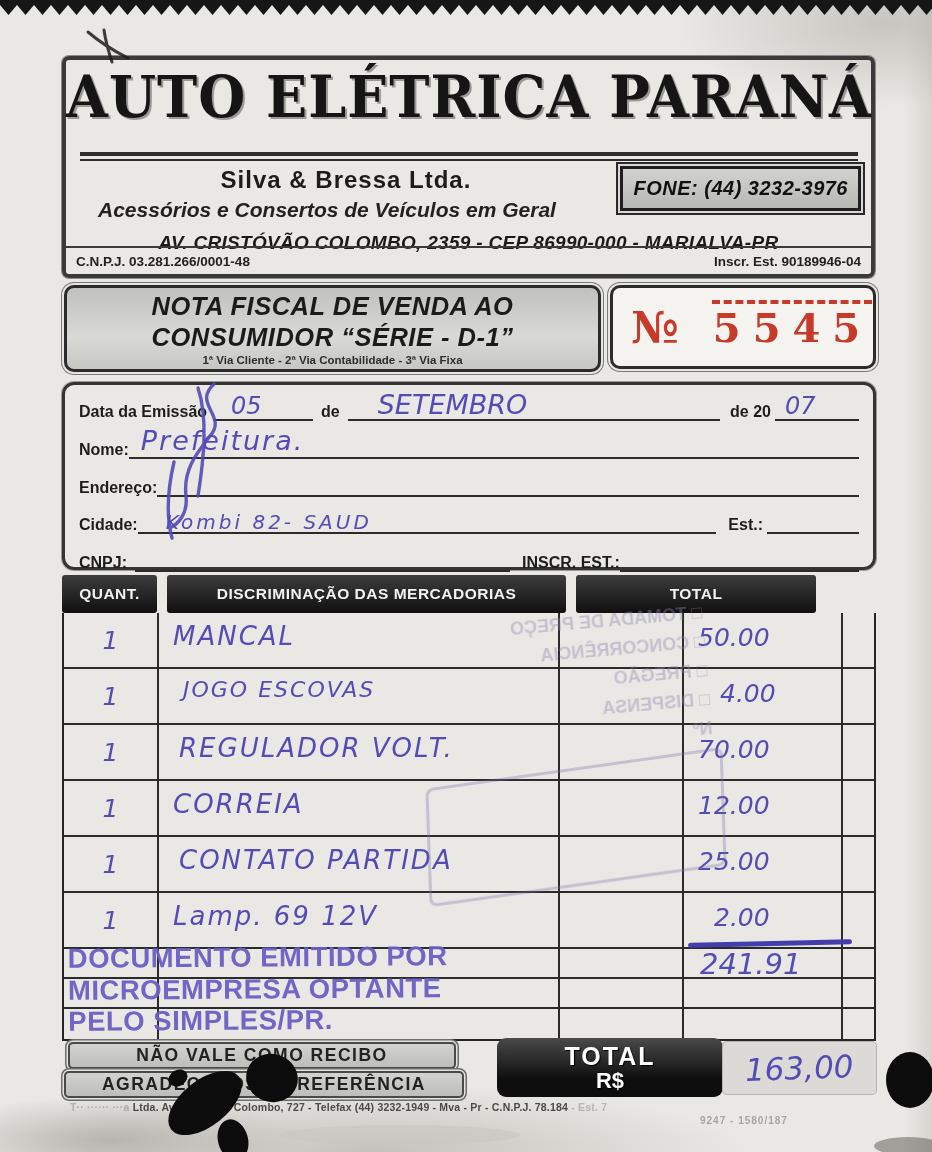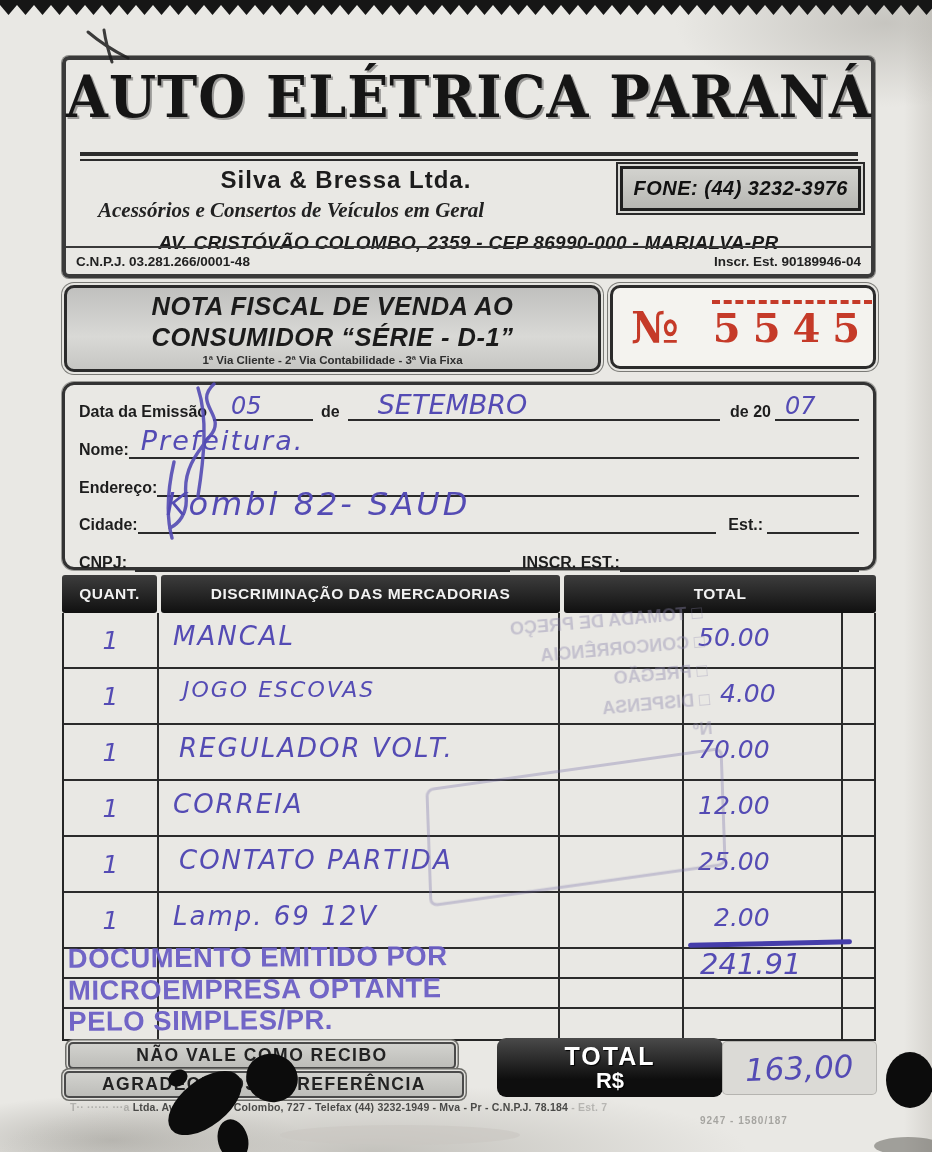--- a/index.html
+++ b/index.html
@@ -33,21 +33,21 @@
   .double-rule {
     position:absolute; top:92px; left:14px; width:778px; height:9px;
     border-top:4px solid #2c2c2c; border-bottom:2px solid #2c2c2c;
   }
   .brand-sub {
     position:absolute; top:106px; left:0; width:560px; text-align:center;
     font-weight:bold; font-size:24px; letter-spacing:1px; color:#1c1c1c;
   }
   .tagline {
     position:absolute; top:138px; left:32px;
-    font-family:Liberation Serif, serif; font-style:italic; font-weight:bold;
+    font-family:Liberation Sans, sans-serif; font-style:italic; font-weight:bold;
     font-size:21px; color:#222;
   }
   .fone-box {
     position:absolute; top:106px; right:10px;
     border:3px solid #1f1f1f; box-shadow:0 0 0 2px #d8d8d4, 0 0 0 4px #2a2a2a;
     background:linear-gradient(#d2d2ce,#b7b7b3);
     padding:8px 10px; font-weight:bold; font-size:20px; font-style:italic;
     color:#111; letter-spacing:.5px;
   }
   .brand-addr {
@@ -90,21 +90,21 @@
   .irow { position:absolute; left:14px; right:14px; display:flex; align-items:flex-end; }
   .lbl { font-weight:bold; font-size:16px; color:#1d1d1d; white-space:nowrap; }
   .uline { border-bottom:2.5px solid #2b2b2b; height:24px; position:relative; }
   .grow { flex:1; }
   .hw {
     font-family:"DejaVu Sans", sans-serif; font-style:italic; color:#544bb4;
     white-space:nowrap; line-height:1;
   }
   .uline .hw { position:absolute; bottom:1px; }
   
-  .thead { left:62px; top:575px; width:814px; height:38px; display:flex; gap:4px; }
+  .thead { left:62px; top:575px; width:754px; height:38px; display:flex; gap:10px; }
   .thcell {
     background:linear-gradient(#3d3d3d,#101010); color:#f2f2f2; font-weight:bold;
     font-size:15.5px; display:flex; align-items:center; justify-content:center;
     border-radius:3px; letter-spacing:.5px;
   }
   .tbody { left:62px; top:613px; width:814px; border:2.5px solid #262626; border-top:none; }
   .trow { display:grid; grid-template-columns:95px 401px 124px 159px 1fr; border-bottom:2px solid #2b2b2b; }
   .trow:last-child { border-bottom:none; }
   .tcell { border-right:2px solid #2b2b2b; position:relative; }
   .tcell:last-child { border-right:none; }
@@ -217,21 +217,21 @@
         <span class="hw" style="font-size:27px; left:12px; bottom:3px; letter-spacing:2px;">Prefeitura.</span>
       </span>
     </div>
     <div class="irow" style="top:88px;">
       <span class="lbl">Endereço:</span>
       <span class="uline grow"></span>
     </div>
     <div class="irow" style="top:125px;">
       <span class="lbl">Cidade:</span>
       <span class="uline grow">
-        <span class="hw" style="font-size:32px; left:28px; bottom:12px; letter-spacing:3px;">Kombi 82-   SAUD</span>
+        <span class="hw" style="font-size:20px; left:28px; bottom:0; letter-spacing:3px;">Kombi 82-   SAUD</span>
       </span>
       <span class="lbl" style="margin-left:12px;">Est.:</span>
       <span class="uline" style="width:92px; margin-left:4px;"></span>
     </div>
     <div class="irow" style="top:163px;">
       <span class="lbl">CNPJ:</span>
       <span class="uline" style="width:375px; margin-left:8px;"></span>
       <span class="lbl" style="margin-left:12px;">INSCR. EST.:</span>
       <span class="uline grow"></span>
     </div>

